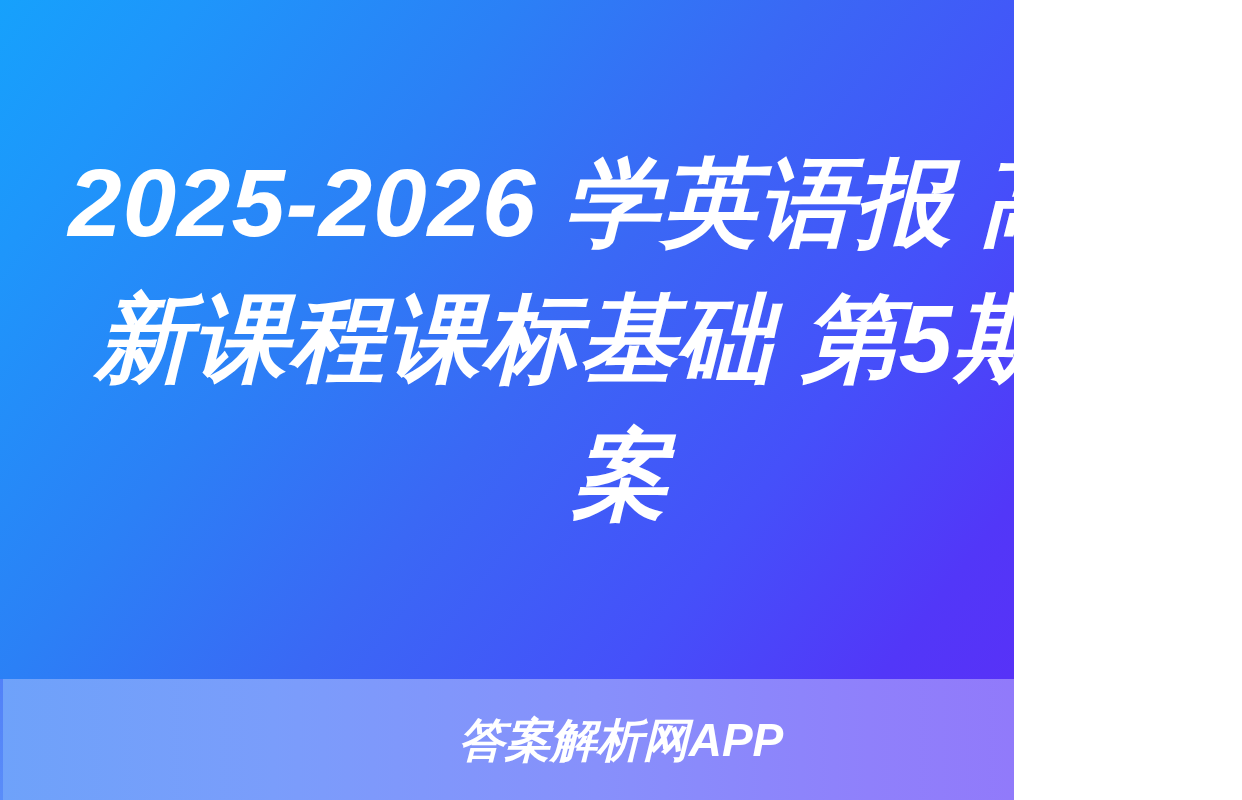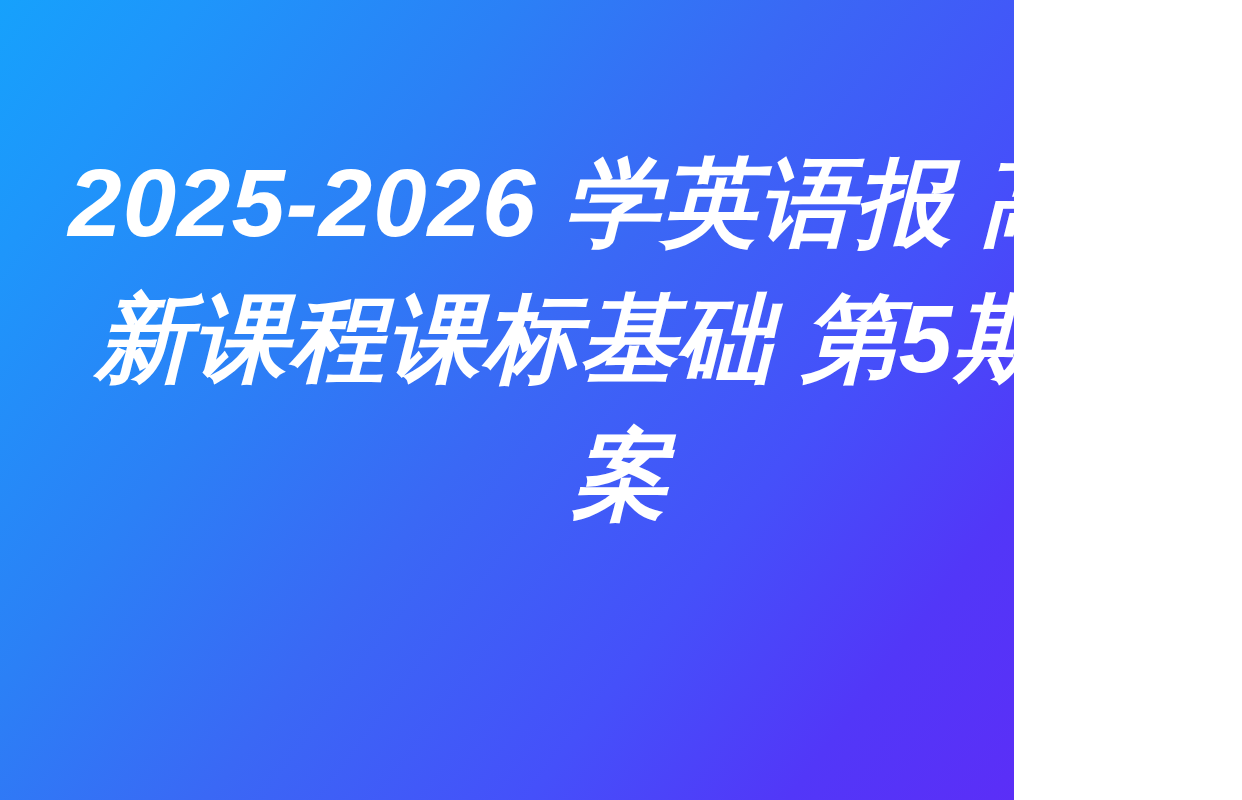--- a/index.html
+++ b/index.html
@@ -102,14 +102,18 @@
 <body>
 
 <div id="poster">
 
   <div id="backdrop"></div>
 
   <div id="headline-wrap">
     <div id="headline">2025-2026 学英语报 高二 新课程课标基础 第5期答案</div>
   </div>
 
+  <div id="footer-strip">
+    <div id="footer-edge"></div>
+    <div id="footer-text">答案解析网APP</div>
+  </div>
 
 </div>
 
 </body></html>

